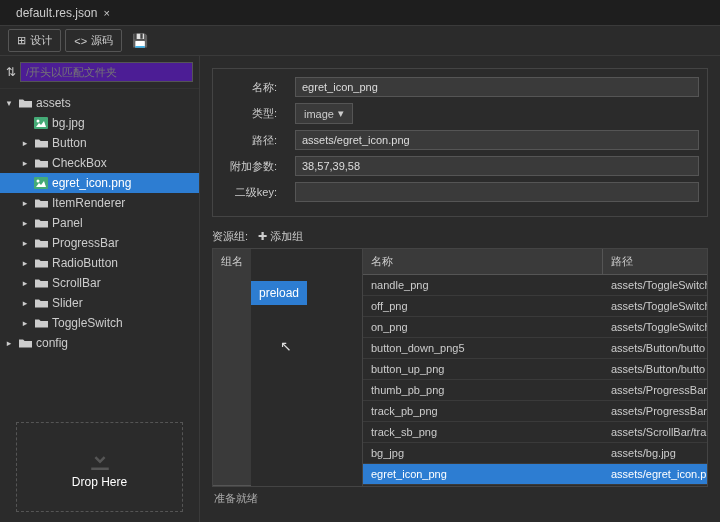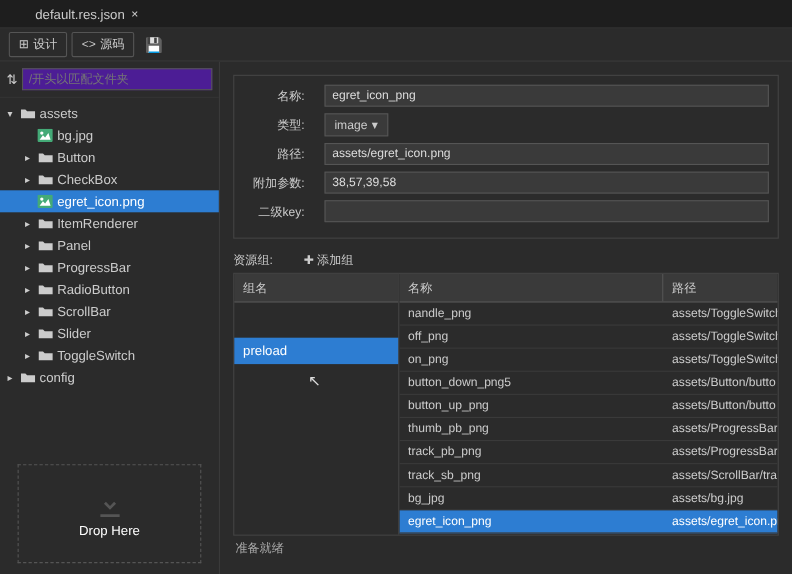--- a/index.html
+++ b/index.html
@@ -1,18 +1,18 @@
 <!DOCTYPE html>
 <html><head>
 <meta charset="utf-8">
 <style>
 * { margin: 0; padding: 0; box-sizing: border-box; }
 body { font-family: Arial, sans-serif; font-size: 12px; background: #2b2b2b; color: #ccc; overflow: hidden; width: 720px; height: 522px; }
 .tab-bar { background: #1e1e1e; height: 26px; display: flex; align-items: center; padding: 0 8px; border-bottom: 1px solid #3a3a3a; }
-.tab { display: flex; align-items: center; gap: 6px; padding: 4px 8px; margin-left: 16px; }
+.tab { display: flex; align-items: center; gap: 6px; padding: 4px 8px; }
 .tab-close { cursor: pointer; font-size: 11px; }
 .toolbar { background: #2b2b2b; height: 30px; display: flex; align-items: center; padding: 0 8px; gap: 4px; border-bottom: 1px solid #3a3a3a; }
 .tb-btn { border: 1px solid #555; padding: 3px 8px; display: flex; align-items: center; gap: 4px; cursor: pointer; border-radius: 2px; font-size: 11px; }
 .tb-icon { cursor: pointer; padding: 3px 6px; font-size: 13px; }
 .main { display: flex; height: calc(100% - 56px); }
 .sidebar { width: 200px; background: #2b2b2b; border-right: 1px solid #3a3a3a; display: flex; flex-direction: column; }
 .filter-row { display: flex; align-items: center; padding: 6px; gap: 4px; border-bottom: 1px solid #333; }
 .filter-input { flex: 1; background: #4c1d95; border: 1px solid #555; color: #aaa; padding: 3px 5px; font-size: 11px; }
 .tree { flex: 1; overflow-y: auto; padding: 4px 0; }
 .tree-item { display: flex; align-items: center; padding: 3px 4px; gap: 4px; cursor: pointer; white-space: nowrap; }
@@ -25,24 +25,24 @@
 .dropzone svg { width: 30px; height: 30px; }
 .content { flex: 1; display: flex; padding: 12px; gap: 10px; overflow: hidden; }
 .left-content { flex: 1; display: flex; flex-direction: column; gap: 8px; min-width: 0; }
 .right-panel { width: 50px; border: 1px solid #444; background: #2b2b2b; display: flex; flex-direction: column; justify-content: center; align-items: flex-end; padding: 8px 2px; overflow: hidden; }
 .props { border: 1px solid #444; padding: 8px; }
 .prop-row { display: flex; align-items: center; margin-bottom: 6px; gap: 18px; }
 .prop-label { width: 56px; text-align: right; font-size: 11px; color: #ccc; }
 .prop-input { flex: 1; background: #3a3a3a; border: 1px solid #555; color: #ddd; padding: 3px 6px; font-size: 11px; }
 .prop-select { display: flex; align-items: center; gap: 4px; background: #3a3a3a; border: 1px solid #555; padding: 3px 8px; font-size: 11px; }
 .groups-section { display: flex; flex-direction: column; flex: 1; min-height: 0; }
-.groups-header { display: flex; align-items: center; gap: 28px; padding: 4px 0; font-size: 11px; text-align: center; }
+.groups-header { display: flex; align-items: center; gap: 10px; padding: 4px 0; font-size: 11px; text-align: center; }
 .add-group { display: flex; align-items: center; gap: 3px; cursor: pointer; }
 .groups-body { display: flex; flex: 1; border: 1px solid #444; min-height: 0; }
-.group-list { width: 150px; border-right: 1px solid #444; display: flex; flex-direction: column; }
+.group-list { width: 150px; border-right: 1px solid #444; display: flex; flex-direction: row; }
 .col-header { background: #3a3a3a; padding: 5px 8px; font-size: 11px; border-bottom: 1px solid #555; }
 .group-item { padding: 5px 8px; cursor: pointer; font-size: 12px; margin-top: 32px; }
 .group-item.selected { background: #2d7dd2; color: #fff; }
 .resource-table { flex: 1; display: flex; flex-direction: column; overflow: hidden; }
 .table-header { display: flex; background: #3a3a3a; border-bottom: 1px solid #555; }
 .th { padding: 5px 8px; font-size: 11px; }
 .th-name { flex: 0 0 240px; border-right: 1px solid #555; }
 .th-path { flex: 1; }
 .table-body { flex: 1; overflow-y: auto; }
 .table-row { display: flex; border-bottom: 1px solid #3a3a3a; cursor: pointer; }

